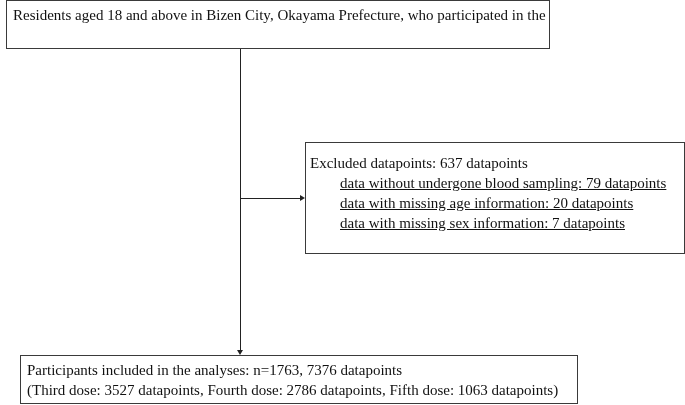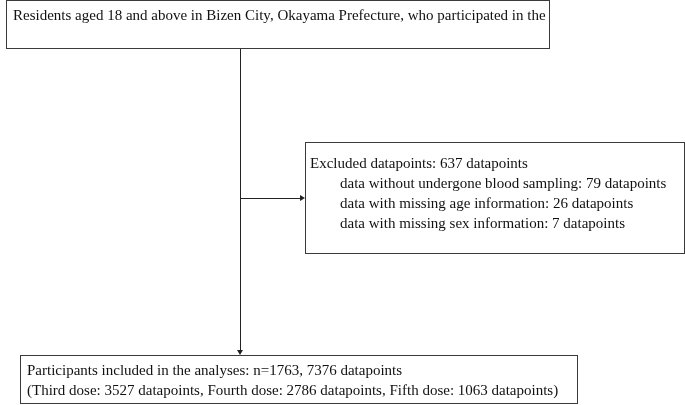--- a/index.html
+++ b/index.html
@@ -32,20 +32,21 @@
     }
     #box-excluded {
       left: 305px;
       top: 142px;
       width: 380px;
       height: 112px;
       padding: 10px 0 0 4px;
     }
     #box-excluded .indent {
       padding-left: 30px;
+      text-decoration: underline;
     }
     #box-bottom {
       left: 20px;
       top: 355px;
       width: 558px;
       height: 49px;
       padding: 4px 0 0 6px;
     }
     .line {
       position: absolute;
@@ -95,20 +96,20 @@
 </div>
 
 <div id="vline" class="line"></div>
 <div id="hline" class="line"></div>
 <div class="arrow-right"></div>
 <div class="arrow-down"></div>
 
 <div id="box-excluded" class="box">
   <div class="row">Excluded datapoints: 637 datapoints</div>
   <div class="row indent">data without undergone blood sampling: 79 datapoints</div>
-  <div class="row indent">data with missing age information: 26 datapoints</div>
+  <div class="row indent">data with missing age information: 20 datapoints</div>
   <div class="row indent">data with missing sex information: 7 datapoints</div>
 </div>
 
 <div id="box-bottom" class="box">
   <div class="row">Participants included in the analyses: n=1763, 7376 datapoints</div>
   <div class="row">(Third dose: 3527 datapoints, Fourth dose: 2786 datapoints, Fifth dose: 1063 datapoints)</div>
 </div>
 
 </body></html>

